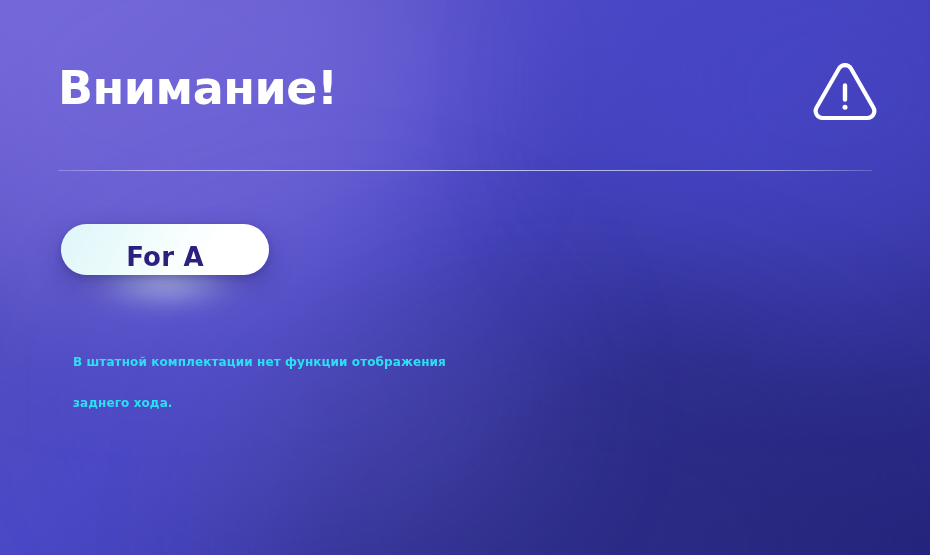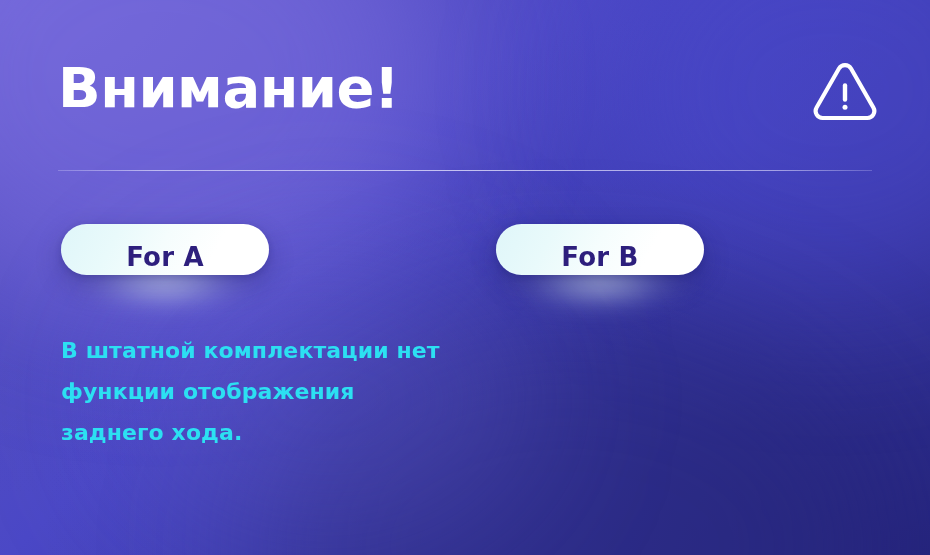--- a/index.html
+++ b/index.html
@@ -61,21 +61,21 @@
   }
 
   
   .title {
     position: absolute;
     left: 58px;
     top: 52px;
     margin: 0;
     color: #ffffff;
     font-family: "DejaVu Sans", sans-serif;
-    font-size: 56px;
+    font-size: 46px;
     line-height: 72px;
     font-weight: 700;
     letter-spacing: -0.5px;
     white-space: nowrap;
   }
 
   .warning-icon {
     position: absolute;
     right: 52px;
     top: 62px;
@@ -150,26 +150,26 @@
     font-size: 26px;
     font-weight: 700;
     letter-spacing: 0.2px;
     line-height: 65px;
     text-align: center;
     cursor: pointer;
     -webkit-font-smoothing: antialiased;
   }
 
   .body-text {
-    margin: 0;
+    margin: 12px;
     padding-top: 41px;
     width: 385px;
     color: #2ce0f2;
     font-family: "DejaVu Sans", sans-serif;
-    font-size: 22px;
+    font-size: 12px;
     font-weight: 700;
     line-height: 41px;
     letter-spacing: 0.1px;
   }
 </style>
 </head>
 <body>
 
 <div class="slide">
 
@@ -194,20 +194,16 @@
 
     <div class="col left">
       <div class="pill-wrap">
         <div class="pill-glow"></div>
         <button class="pill">For A</button>
       </div>
       <p class="body-text">В штатной комплектации нет функции отображения заднего хода.</p>
     </div>
 
     <div class="col right">
-      <div class="pill-wrap">
-        <div class="pill-glow"></div>
-        <button class="pill">For B</button>
-      </div>
     </div>
 
   </div>
 </div>
 
 </body></html>

